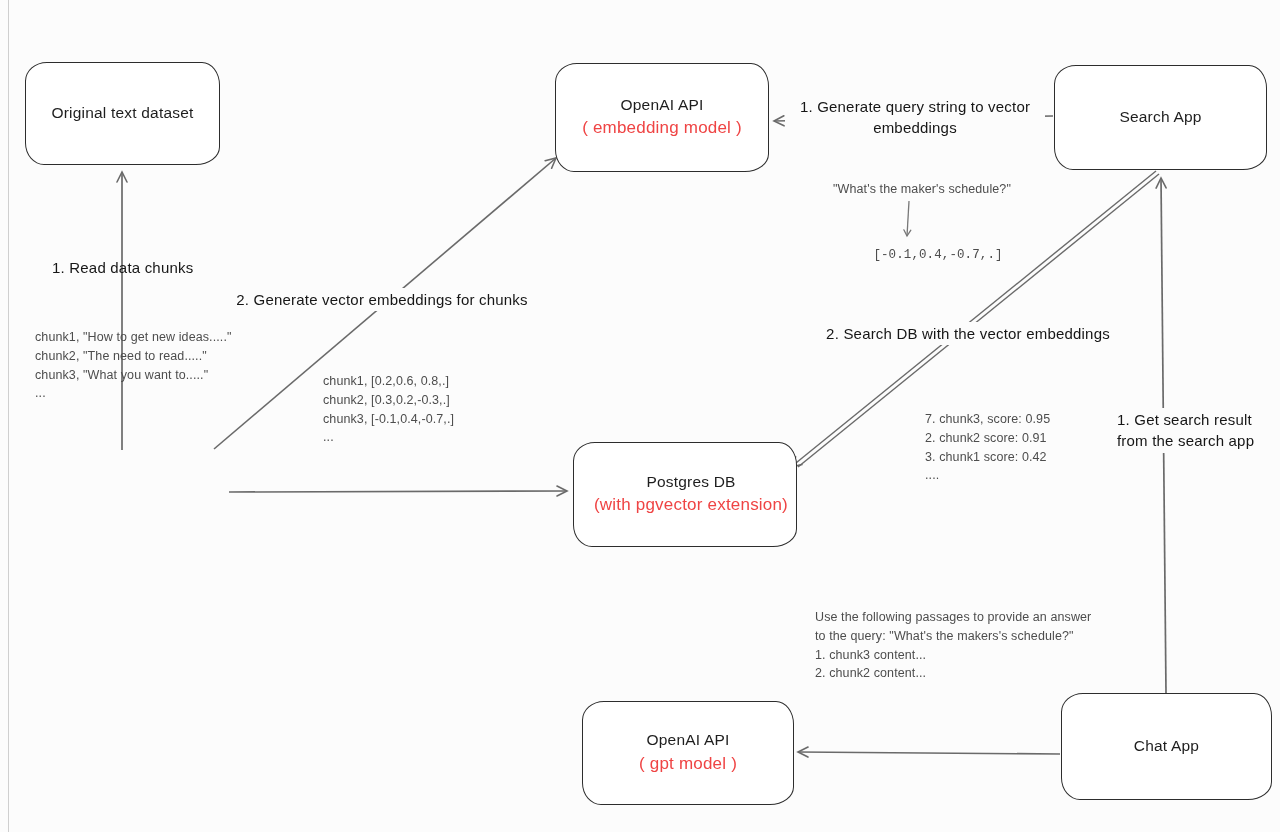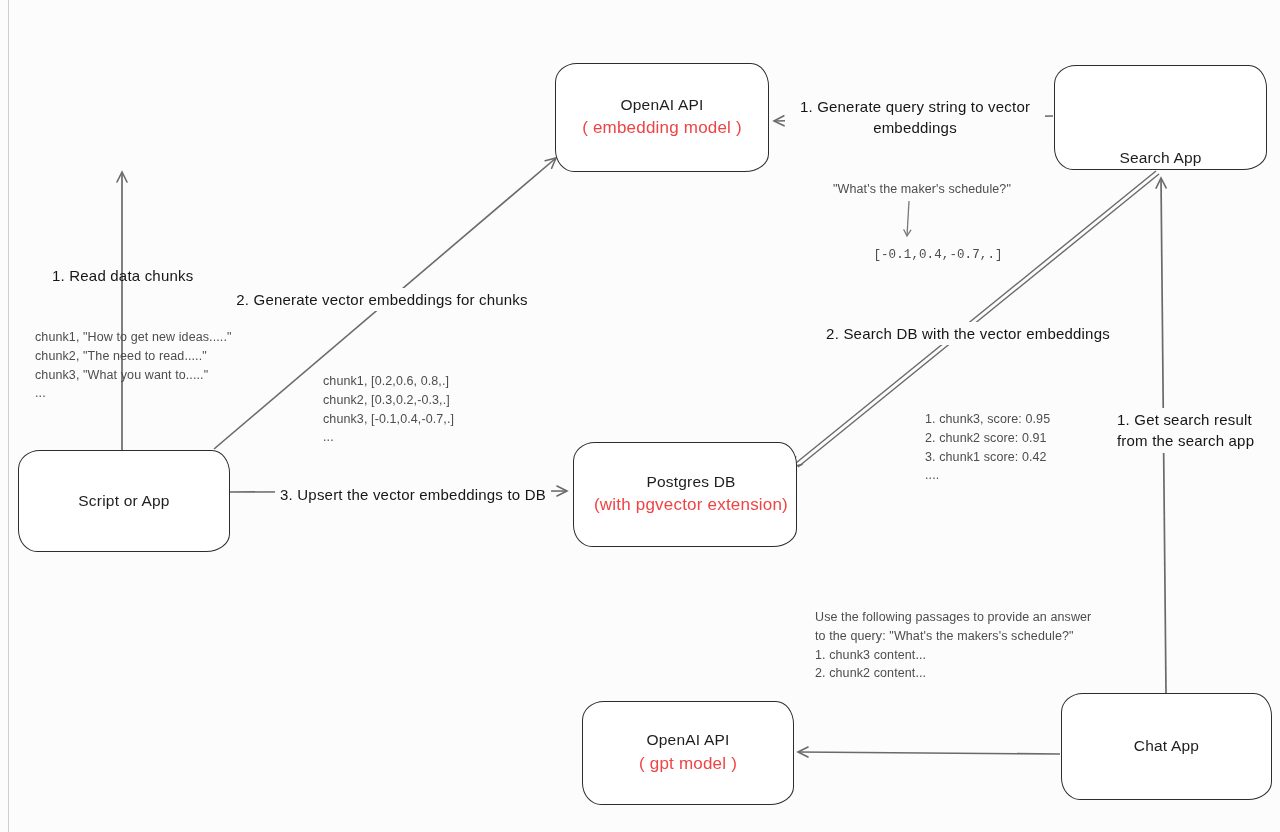--- a/index.html
+++ b/index.html
@@ -26,21 +26,21 @@
     display:flex;flex-direction:column;align-items:center;justify-content:center;
     text-align:center;color:#1e1e1e;font-size:15.5px;line-height:1.45;
     letter-spacing:.2px;
   }
   .node .sub{font-size:17px;color:#ef4444;}
   .step-label{
     position:absolute;z-index:3;
     color:#161616;font-size:15px;line-height:1.42;letter-spacing:.2px;
     background:#fcfcfc;padding:1px 5px;text-align:center;
   }
-  .step-label.no-bg{background:transparent;padding:0;margin-top:8px;}
+  .step-label.no-bg{background:transparent;padding:0;}
   .step-label.nowrap{white-space:nowrap;transform:translateX(-50%);}
   .step-label.left{text-align:left;margin-left:16px;}
   .annotation{
     position:absolute;z-index:3;
     color:#4d4d4d;font-size:12.5px;line-height:1.5;letter-spacing:.1px;
     text-align:left;
   }
   .annotation.center{text-align:center;}
 </style>
 </head>
@@ -66,53 +66,52 @@
     <line x1="1053" y1="116" x2="774" y2="121" stroke="#6a6a6a" stroke-width="1.6" marker-end="url(#ah)"></line>
     <g>
       <line x1="1156" y1="171" x2="791" y2="467" stroke="#6a6a6a" stroke-width="1.4" marker-end="url(#ah)"></line>
       <line x1="1159" y1="174" x2="798" y2="467" stroke="#6a6a6a" stroke-width="1.4"></line>
     </g>
     <line x1="1166" y1="693" x2="1161" y2="178" stroke="#6a6a6a" stroke-width="1.7" marker-end="url(#ah)"></line>
     <line x1="1060" y1="754" x2="798" y2="752" stroke="#6a6a6a" stroke-width="1.6" marker-end="url(#ah)"></line>
     <line x1="909" y1="201" x2="907" y2="236" stroke="#777777" stroke-width="1.3" marker-end="url(#ah-s)"></line>
   </svg>
 
+  <div class="node" style="left:25px;top:62px;width:193px;height:101px;">
+    <div>Original text dataset</div>
+  </div>
 
   <div class="node" style="left:555px;top:63px;width:212px;height:107px;">
     <div>OpenAI API</div>
     <div class="sub">( embedding model )</div>
   </div>
 
-  <div class="node" style="left:1054px;top:65px;width:211px;height:103px;justify-content:flex-end;">
+  <div class="node" style="left:1054px;top:65px;width:211px;height:103px;">
     <div>Search App</div>
   </div>
 
-  <div class="node" style="left:18px;top:450px;width:210px;height:100px;">
-    <div>Script or App</div>
-  </div>
 
   <div class="node" style="left:573px;top:442px;width:210px;height:103px;padding-left:12px;">
     <div>Postgres DB</div>
     <div class="sub">(with pgvector extension)</div>
   </div>
 
   <div class="node" style="left:582px;top:701px;width:210px;height:102px;">
     <div>OpenAI API</div>
     <div class="sub">( gpt model )</div>
   </div>
 
   <div class="node" style="left:1061px;top:693px;width:209px;height:105px;">
     <div>Chat App</div>
   </div>
 
   <div class="step-label no-bg" style="left:52px;top:257px;">1. Read data chunks</div>
 
   <div class="step-label nowrap" style="left:382px;top:288px;">2. Generate vector embeddings for chunks</div>
 
-  <div class="step-label nowrap" style="left:413px;top:483px;">3. Upsert the vector embeddings  to DB</div>
 
   <div class="step-label" style="left:785px;top:95px;width:250px;">
     <div>1. Generate query string to vector</div>
     <div>embeddings</div>
   </div>
 
   <div class="step-label nowrap" style="left:968px;top:322px;">2. Search DB with the vector embeddings</div>
 
   <div class="step-label left" style="left:1096px;top:408px;width:152px;">
     <div>1. Get search result</div>
@@ -132,21 +131,21 @@
     <div>chunk2, [0.3,0.2,-0.3,.]</div>
     <div>chunk3, [-0.1,0.4,-0.7,.]</div>
     <div>...</div>
   </div>
 
   <div class="annotation center" style="left:822px;top:180px;width:200px;">"What's the maker's schedule?"</div>
 
   <div class="annotation center" style="left:838px;top:246px;width:200px;font-family:Liberation Mono, monospace;">[-0.1,0.4,-0.7,.]</div>
 
   <div class="annotation" style="left:925px;top:410px;">
-    <div>1. chunk3, score: 0.95</div>
+    <div>7. chunk3, score: 0.95</div>
     <div>2. chunk2 score: 0.91</div>
     <div>3. chunk1 score: 0.42</div>
     <div>....</div>
   </div>
 
   <div class="annotation" style="left:815px;top:608px;">
     <div>Use the following passages to provide an answer</div>
     <div>to the query: "What's the makers's schedule?"</div>
     <div>1. chunk3 content...</div>
     <div>2. chunk2 content...</div>

